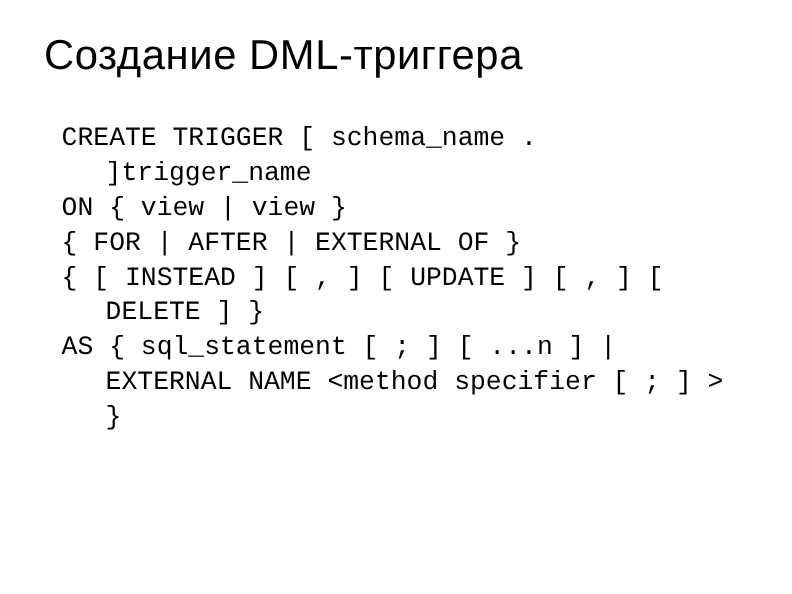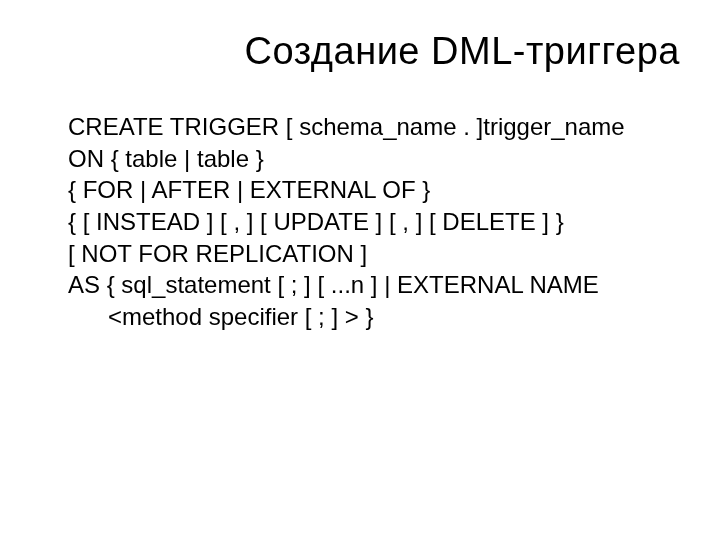--- a/index.html
+++ b/index.html
@@ -10,44 +10,44 @@
     body {
       width: 720px;
       height: 540px;
       background: #ffffff;
       font-family: Arial, Helvetica, sans-serif;
       color: #000000;
       padding: 30px 40px;
       overflow: hidden;
     }
     .title {
-      text-align: right;
+      text-align: left;
       font-size: 38px;
       font-weight: normal;
       margin-bottom: 38px;
       letter-spacing: 0.5px;
     }
     .content {
       font-size: 24px;
       line-height: 1.32;
     }
     .line {
       padding-left: 16px;
       text-indent: -40px;
-      margin-left: 52px;
+      margin-left: 40px;
+      font-family: Liberation Mono, monospace;
     }
     .line + .line {
       margin-top: 0px;
     }
   </style>
 </head>
 <body>
 
 <h1 class="title">Создание DML-триггера</h1>
 
 <div class="content">
   <div class="line">CREATE TRIGGER [ schema_name . ]trigger_name</div>
-  <div class="line">ON { table | table }</div>
+  <div class="line">ON { view | view }</div>
   <div class="line">{ FOR | AFTER | EXTERNAL OF }</div>
   <div class="line">{ [ INSTEAD ] [ , ] [ UPDATE ] [ , ] [ DELETE ] }</div>
-  <div class="line">[ NOT FOR REPLICATION ]</div>
   <div class="line">AS { sql_statement  [ ; ] [ ...n ] | EXTERNAL NAME &lt;method specifier [ ; ] &gt; }</div>
 </div>
 
 </body></html>

